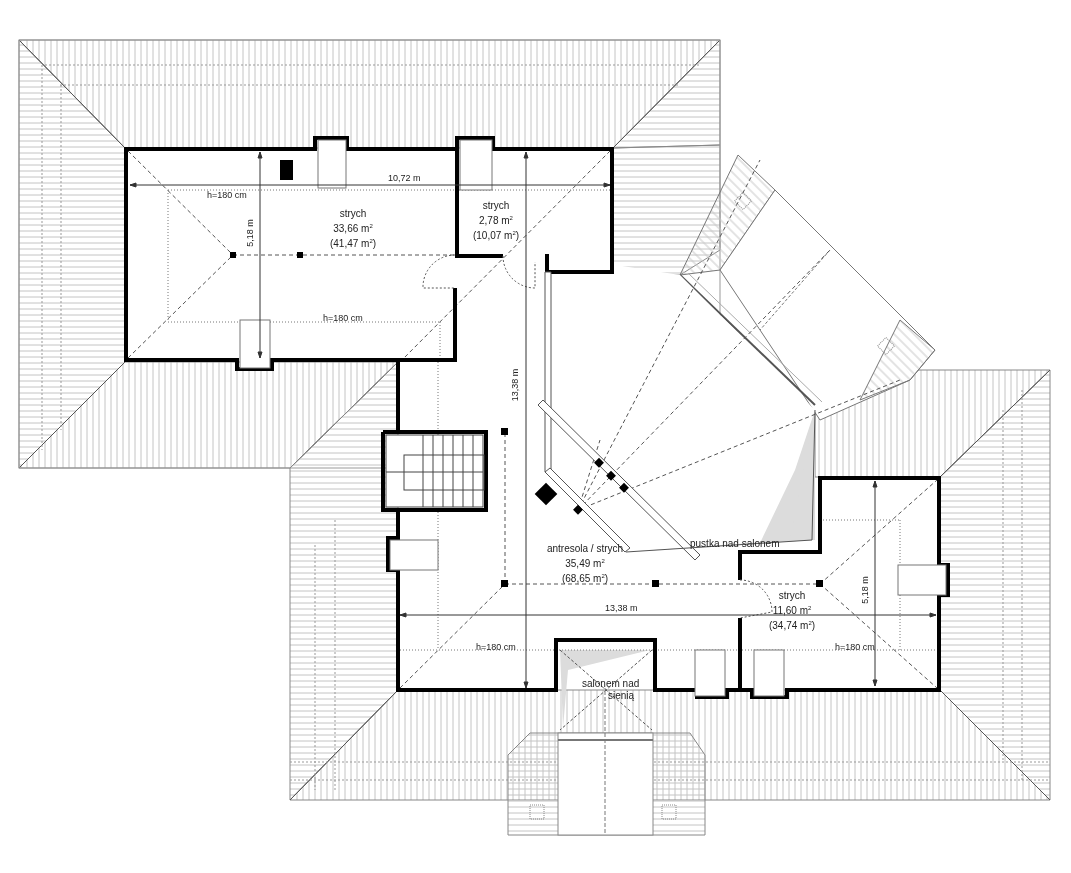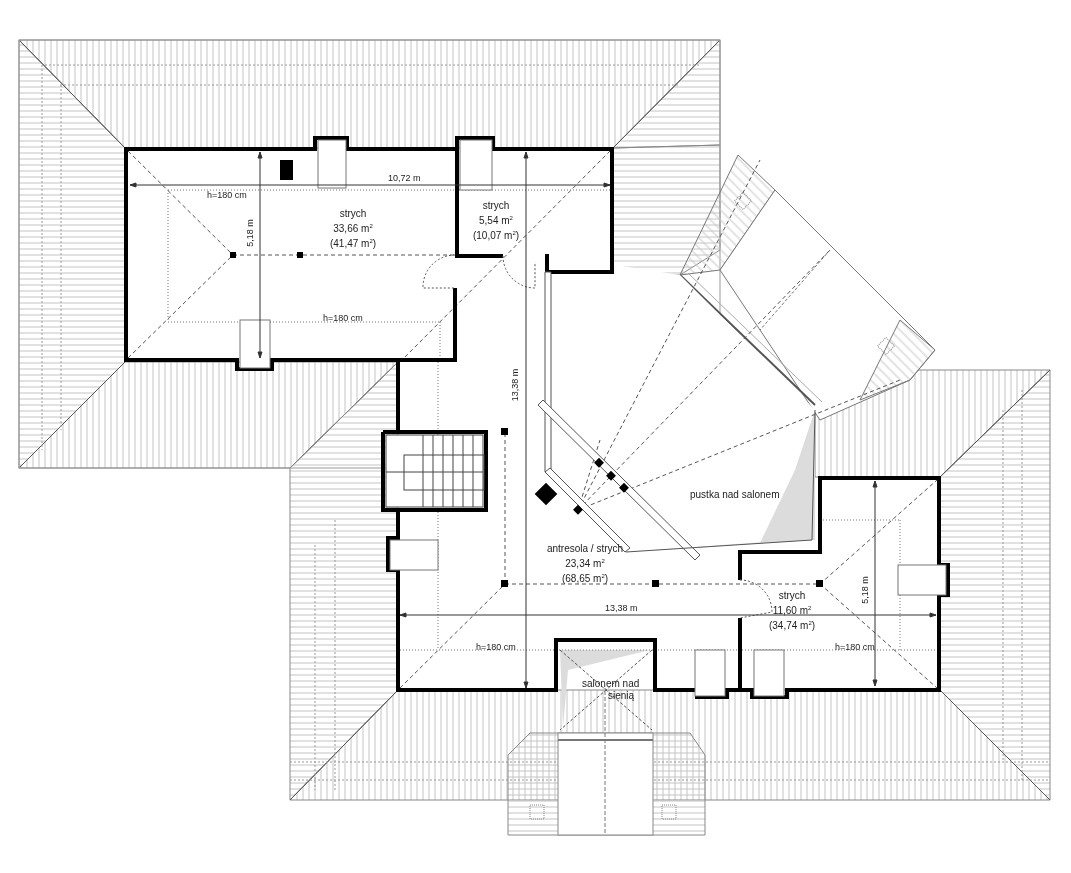--- a/index.html
+++ b/index.html
@@ -209,37 +209,37 @@
 </svg>
 
 <div class="lbl" style="left:318px;top:208px;width:70px;">
   <div>strych</div>
   <div><span>33,66 m</span><sup>2</sup></div>
   <div><span>(41,47 m</span><sup>2</sup><span>)</span></div>
 </div>
 
 <div class="lbl" style="left:466px;top:200px;width:60px;">
   <div>strych</div>
-  <div><span>5,54 m</span><sup>2</sup></div>
+  <div><span>2,78 m</span><sup>2</sup></div>
   <div><span>(10,07 m</span><sup>2</sup><span>)</span></div>
 </div>
 
 <div class="lbl" style="left:535px;top:543px;width:100px;">
   <div>antresola / strych</div>
-  <div><span>23,34 m</span><sup>2</sup></div>
+  <div><span>35,49 m</span><sup>2</sup></div>
   <div><span>(68,65 m</span><sup>2</sup><span>)</span></div>
 </div>
 
 <div class="lbl" style="left:762px;top:590px;width:60px;">
   <div>strych</div>
   <div><span>11,60 m</span><sup>2</sup></div>
   <div><span>(34,74 m</span><sup>2</sup><span>)</span></div>
 </div>
 
-<div class="lbl" style="left:690px;top:489px;">pustka nad salonem</div>
+<div class="lbl" style="left:690px;top:538px;">pustka nad salonem</div>
 <div class="lbl" style="left:582px;top:678px;">salonem nad</div>
 <div class="lbl" style="left:608px;top:690px;">sienią</div>
 
 <div class="dim" style="left:388px;top:173px;">10,72 m</div>
 <div class="dim vert" style="left:236px;top:228px;">5,18 m</div>
 <div class="dim vert" style="left:499px;top:380px;">13,38 m</div>
 <div class="dim" style="left:605px;top:603px;">13,38 m</div>
 <div class="dim vert" style="left:851px;top:585px;">5,18 m</div>
 
 <div class="dim" style="left:207px;top:190px;">h=180 cm</div>

